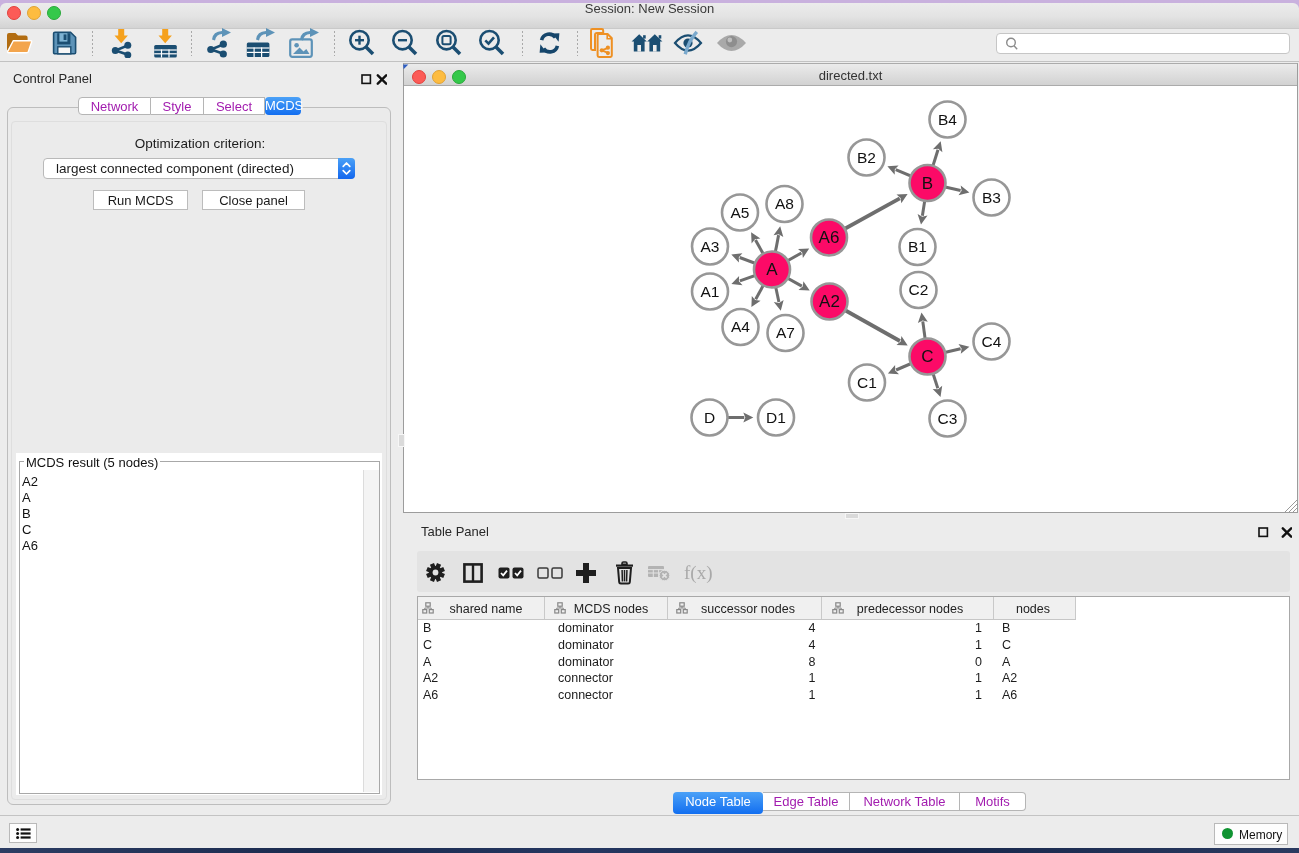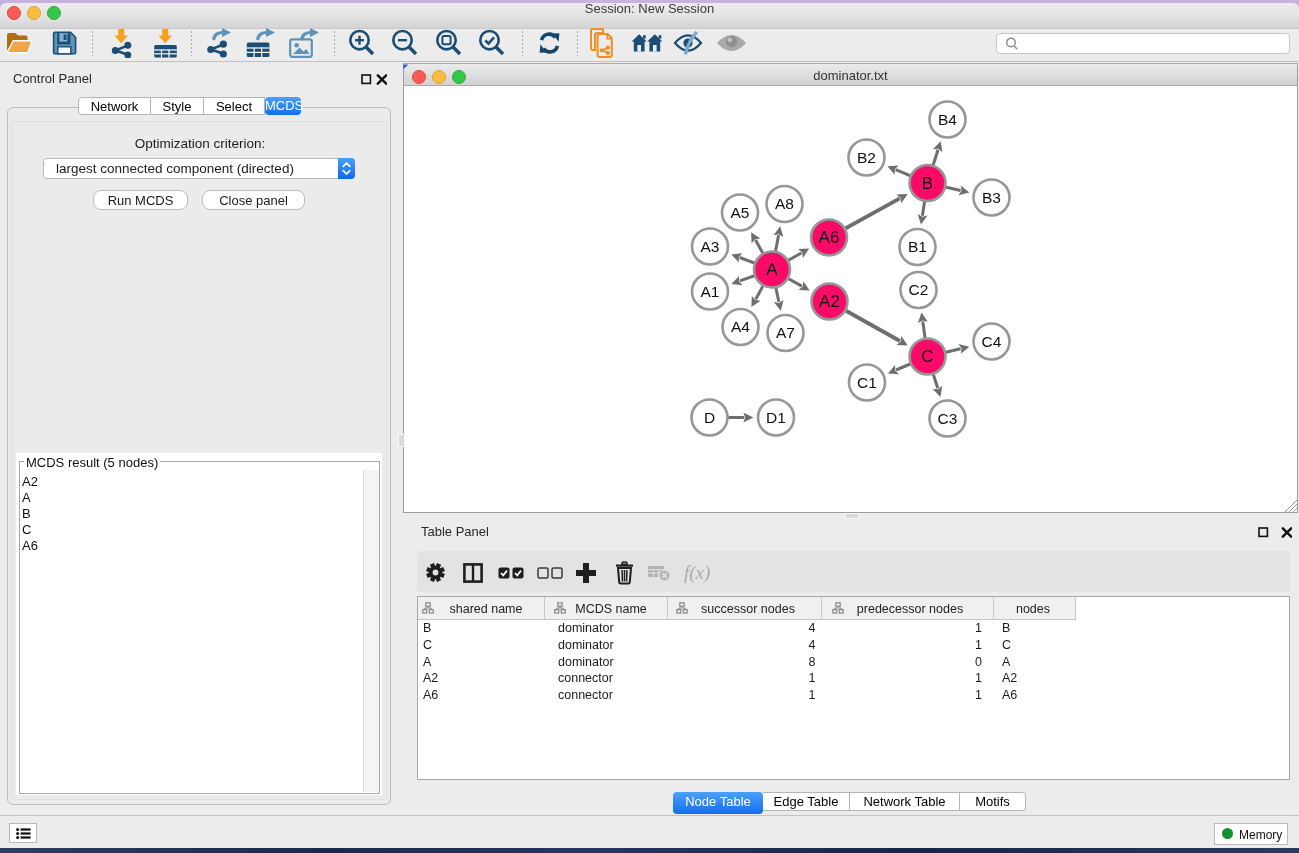--- a/index.html
+++ b/index.html
@@ -18,23 +18,23 @@
     background-size:1px 4px;background-repeat:repeat-y}
   .search{left:996px;top:33px;width:292px;height:19px;background:#fff;
     border:1px solid #c6c6c6;border-radius:4px}
   .phead{font-size:13px;color:#282828}
   .panelborder{left:7px;top:107px;width:382px;height:696px;background:#ebebeb;
     border:1px solid #bdbdbd;border-radius:6px}
   .innerpanel{left:11px;top:121px;width:374px;height:677px;
     border:1px solid #dedede;border-radius:4px}
   .tabs{top:96.5px;height:18px;display:flex}
   .tabseg{box-sizing:border-box;height:18px;background:#fff;border:1px solid #b5b5b5;
-    border-left:none;font-size:13px;color:#000000;text-align:center;line-height:17px}
+    border-left:none;font-size:13px;color:#a21caf;text-align:center;line-height:17px}
   .tabsel{background:linear-gradient(180deg,#4ba1f7,#126ef0);color:#fff;border:none}
-  .btn{box-sizing:border-box;background:#fff;border:1px solid #bcbcbc;border-radius:8px;
+  .btn{box-sizing:border-box;background:#fff;border:1px solid #bcbcbc;border-radius:0;
     font-size:13px;color:#1a1a1a;text-align:center}
   .cell{position:absolute;font-size:12.5px;color:#1c1c1c;white-space:nowrap}
   .hdrtxt{position:absolute;font-size:12.5px;color:#222;white-space:nowrap}
 </style>
 </head>
 <body>
 <div class="abs lav"></div>
 <div class="abs titlebar"></div>
 <div class="abs tl" style="left:7px;background:#fc5b57;border:0.5px solid #e2423d"></div>
 <div class="abs tl" style="left:27px;background:#fdbc40;border:0.5px solid #e0a235"></div>
@@ -184,21 +184,21 @@
 <div class="abs" style="left:19px;top:461px;width:359px;height:331px;border:1px solid #a8a8a8"></div>
 <div class="abs" style="left:24px;top:455px;background:#fff;padding:0 2px;font-size:13px;color:#111">MCDS result (5 nodes)</div>
 <div class="abs" style="left:363px;top:470px;width:15px;height:322px;background:#f4f4f4;border-left:1px solid #dcdcdc"></div>
 <div class="abs" style="left:22px;top:474px;font-size:13px;color:#111;line-height:16.1px">A2<br>A<br>B<br>C<br>A6</div>
 
 <div class="abs" style="left:403px;top:63px;width:895px;height:450px;border:1px solid #9c9c9c;border-top:1px solid #ababab;background:#fff;box-sizing:border-box"></div>
 <div class="abs" style="left:404px;top:64px;width:893px;height:21px;background:linear-gradient(180deg,#ebebeb,#d2d2d2);border-bottom:1px solid #ababab"></div>
 <div class="abs tl" style="left:412px;top:69.5px;width:12px;height:12px;background:#fc5b57;border:0.5px solid #e2423d"></div>
 <div class="abs tl" style="left:431.5px;top:69.5px;width:12px;height:12px;background:#fdbc40;border:0.5px solid #e0a235"></div>
 <div class="abs tl" style="left:452px;top:69.5px;width:12px;height:12px;background:#34c84a;border:0.5px solid #2aa83b"></div>
-<div class="abs" style="left:404px;top:68px;width:893px;text-align:center;font-size:13px;color:#333">dominator.txt</div>
+<div class="abs" style="left:404px;top:68px;width:893px;text-align:center;font-size:13px;color:#333">directed.txt</div>
 <svg class="abs" style="left:403px;top:63.5px" width="6" height="6" viewBox="0 0 6 6">
     <path d="M0.2,0.4 L5.3,0.6 L0.6,5.2 Z" fill="#2f5fc4"></path>
   </svg>
 <svg class="abs" style="left:404px;top:86px" width="894" height="427" viewBox="0 0 894 427">
 <line x1="368.0" y1="183.5" x2="351.5" y2="154.1" stroke="#6e6e6e" stroke-width="3.0"></line>
 <polygon points="347.1,146.3 356.4,152.6 351.0,153.3 347.6,157.5" fill="#6e6e6e"></polygon>
 <line x1="368.0" y1="183.5" x2="374.6" y2="149.1" stroke="#6e6e6e" stroke-width="3.0"></line>
 <polygon points="376.2,140.3 379.3,151.1 374.7,148.2 369.5,149.2" fill="#6e6e6e"></polygon>
 <line x1="368.0" y1="183.5" x2="335.7" y2="171.5" stroke="#6e6e6e" stroke-width="3.0"></line>
 <polygon points="327.3,168.4 338.4,167.2 334.8,171.2 334.9,176.6" fill="#6e6e6e"></polygon>
@@ -337,42 +337,42 @@
   </svg>
 <svg class="abs" style="left:647px;top:565px" width="24" height="17" viewBox="0 0 24 17">
 <rect x="1" y="1" width="16" height="11" rx="1" fill="#b3b3b3"></rect>
 <line x1="1" y1="4.6" x2="17" y2="4.6" stroke="#e3e3e3" stroke-width="1"></line>
 <line x1="1" y1="8" x2="17" y2="8" stroke="#e3e3e3" stroke-width="1"></line>
 <line x1="6.3" y1="4.2" x2="6.3" y2="12" stroke="#e3e3e3" stroke-width="1"></line>
 <line x1="11.6" y1="4.2" x2="11.6" y2="12" stroke="#e3e3e3" stroke-width="1"></line>
 <circle cx="17.5" cy="10.5" r="5.3" fill="#b3b3b3" stroke="#e3e3e3" stroke-width="1"></circle>
 <path d="M15.4,8.4 L19.6,12.6 M19.6,8.4 L15.4,12.6" stroke="#e3e3e3" stroke-width="1.6"></path>
   </svg>
-<div class="abs" style="left:684px;top:562px;font-family:'Liberation Serif',serif;font-style:italic;font-size:19px;color:#a9a9a9">f(x)</div>
+<div class="abs" style="left:684px;top:562px;font-family:'Liberation Serif',serif;font-size:19px;color:#a9a9a9">f(x)</div>
 <div class="abs" style="left:417px;top:596px;width:873px;height:184px;background:#fff;border:1px solid #a8a8a8;box-sizing:border-box"></div>
 <div class="abs" style="left:418px;top:597px;width:658px;height:22px;background:#f0f0f0;border-bottom:1px solid #c6c6c6"></div>
 <div class="abs" style="left:544px;top:597px;width:1px;height:22px;background:#c9c9c9"></div>
 <div class="abs" style="left:667px;top:597px;width:1px;height:22px;background:#c9c9c9"></div>
 <div class="abs" style="left:821px;top:597px;width:1px;height:22px;background:#c9c9c9"></div>
 <div class="abs" style="left:993px;top:597px;width:1px;height:22px;background:#c9c9c9"></div>
 <div class="abs" style="left:1075px;top:597px;width:1px;height:22px;background:#c9c9c9"></div>
 <svg class="abs" style="left:422px;top:602px" width="12" height="12" viewBox="0 0 12 12">
 <rect x="3.8" y="0.8" width="4.4" height="3.4" fill="none" stroke="#888" stroke-width="1.2"></rect>
 <rect x="0.8" y="7.6" width="3.9" height="3.4" fill="none" stroke="#888" stroke-width="1.2"></rect>
 <rect x="7.3" y="7.6" width="3.9" height="3.4" fill="none" stroke="#888" stroke-width="1.2"></rect>
 <path d="M6,4.4 L6,6 M2.8,7.4 L2.8,6 L9.2,6 L9.2,7.4" fill="none" stroke="#888" stroke-width="1"></path>
   </svg>
 <div class="hdrtxt" style="left:486px;top:601.5px;transform:translateX(-50%)">shared name</div>
 <svg class="abs" style="left:554px;top:602px" width="12" height="12" viewBox="0 0 12 12">
 <rect x="3.8" y="0.8" width="4.4" height="3.4" fill="none" stroke="#888" stroke-width="1.2"></rect>
 <rect x="0.8" y="7.6" width="3.9" height="3.4" fill="none" stroke="#888" stroke-width="1.2"></rect>
 <rect x="7.3" y="7.6" width="3.9" height="3.4" fill="none" stroke="#888" stroke-width="1.2"></rect>
 <path d="M6,4.4 L6,6 M2.8,7.4 L2.8,6 L9.2,6 L9.2,7.4" fill="none" stroke="#888" stroke-width="1"></path>
   </svg>
-<div class="hdrtxt" style="left:611px;top:601.5px;transform:translateX(-50%)">MCDS name</div>
+<div class="hdrtxt" style="left:611px;top:601.5px;transform:translateX(-50%)">MCDS nodes</div>
 <svg class="abs" style="left:676px;top:602px" width="12" height="12" viewBox="0 0 12 12">
 <rect x="3.8" y="0.8" width="4.4" height="3.4" fill="none" stroke="#888" stroke-width="1.2"></rect>
 <rect x="0.8" y="7.6" width="3.9" height="3.4" fill="none" stroke="#888" stroke-width="1.2"></rect>
 <rect x="7.3" y="7.6" width="3.9" height="3.4" fill="none" stroke="#888" stroke-width="1.2"></rect>
 <path d="M6,4.4 L6,6 M2.8,7.4 L2.8,6 L9.2,6 L9.2,7.4" fill="none" stroke="#888" stroke-width="1"></path>
   </svg>
 <div class="hdrtxt" style="left:748px;top:601.5px;transform:translateX(-50%)">successor nodes</div>
 <svg class="abs" style="left:832px;top:602px" width="12" height="12" viewBox="0 0 12 12">
 <rect x="3.8" y="0.8" width="4.4" height="3.4" fill="none" stroke="#888" stroke-width="1.2"></rect>
 <rect x="0.8" y="7.6" width="3.9" height="3.4" fill="none" stroke="#888" stroke-width="1.2"></rect>

